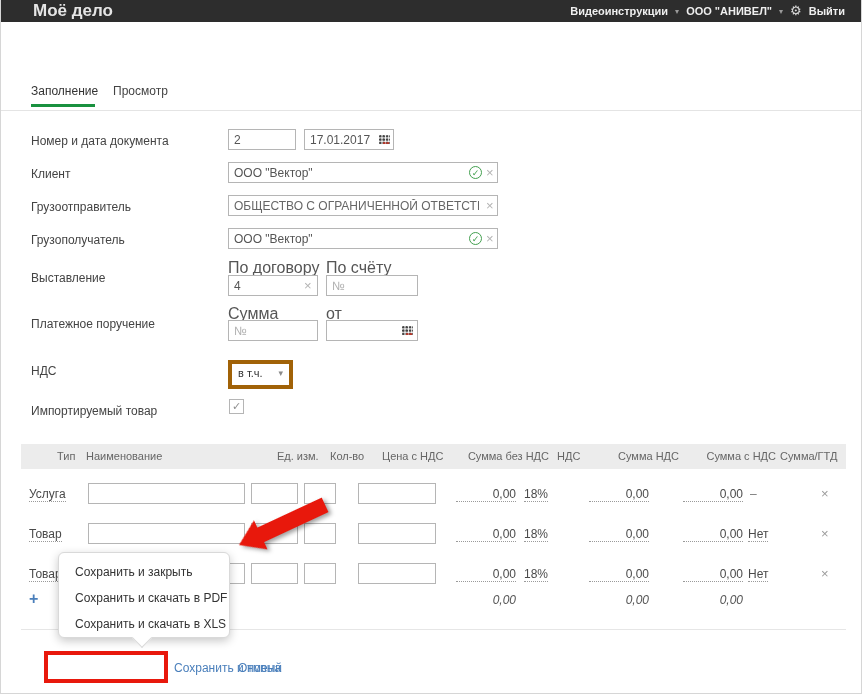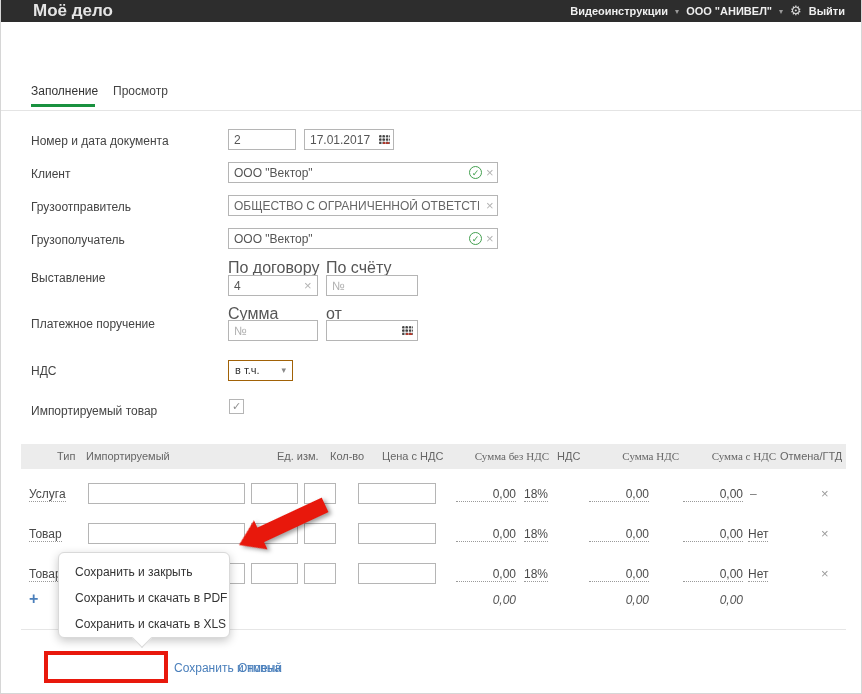--- a/index.html
+++ b/index.html
@@ -29,29 +29,29 @@
   .inp::placeholder{color:#b0b0b0;}
   .iconbtn{position:absolute;color:#b3b3b3;font-size:13px;line-height:13px;cursor:pointer;}
   .okcirc{position:absolute;width:13px;height:13px;border:1px solid #43a04f;border-radius:50%;
           color:#43a04f;font-size:9px;line-height:13px;text-align:center;box-sizing:border-box;}
   .cal{position:absolute;width:11px;height:10px;
        background:radial-gradient(circle at 1.3px 1.3px,#3f3f3f 1.05px,transparent 1.45px);
        background-size:3.4px 3.3px;}
   .cal::after{content:'';position:absolute;right:0;bottom:0;width:7px;height:3.4px;
        background:radial-gradient(circle at 1.3px 1.3px,#b5362a 1.05px,transparent 1.45px);
        background-size:3.4px 3.3px;}
-  .select{position:absolute;border:1px solid #a16207;background:#fff;height:21px;box-sizing:border-box;
+  .select{position:absolute;border:4px solid #a16207;background:#fff;height:29px;box-sizing:border-box;
           font-size:11px;color:#333;padding:3px 6px;cursor:pointer;}
   .select .selarrow{position:absolute;right:6px;top:4px;color:#8a8a8a;font-size:9px;}
   .checkbox{position:absolute;width:15px;height:15px;border:1px solid #b5b5b5;background:#fff;box-sizing:border-box;
             color:#8f8f8f;font-size:11px;line-height:13px;text-align:center;cursor:pointer;}
   
   .thead{left:20px;top:444px;width:825px;height:25px;background:#ececec;}
   .th{position:absolute;top:450px;font-size:11px;color:#666;margin-left:28px;}
-  .th-r{text-align:right;font-family:Liberation Serif, serif;}
+  .th-r{text-align:right;}
   .dval{font-size:12px;color:#4a4a4a;border-bottom:1px dotted #9a9a9a;cursor:pointer;}
   .num{text-align:right;}
   .typelink{font-size:12px;color:#4a4a4a;border-bottom:1px dotted #9a9a9a;cursor:pointer;}
   .del{color:#9b9b9b;font-size:13px;cursor:pointer;}
   .totval{font-size:12px;color:#555;font-style:italic;text-align:right;}
   .addlink{left:28px;top:590px;color:#4a7fbb;font-size:16px;font-weight:bold;cursor:pointer;}
   .act-sep{left:20px;top:629px;width:825px;height:1px;background:#e6e6e6;}
   
   .savebtn{left:48px;top:656px;width:114px;height:22px;background:#169040;color:#fff;font-size:11px;
            font-weight:bold;line-height:22px;padding-left:13px;box-sizing:border-box;cursor:pointer;z-index:31;}
@@ -128,29 +128,29 @@
     <span class="selarrow">▾</span>
   </div>
 
   <div class="abs flabel" style="top:404px;">Импортируемый товар</div>
   <div class="checkbox" style="left:228px;top:399px;">
     <span>✓</span>
   </div>
 
   <div class="abs thead"></div>
   <div class="th" style="left:28px;">Тип</div>
-  <div class="th" style="left:57px;">Импортируемый</div>
+  <div class="th" style="left:57px;">Наименование</div>
   <div class="th" style="left:248px;">Ед. изм.</div>
   <div class="th" style="left:301px;">Кол-во</div>
   <div class="th" style="left:353px;">Цена с НДС</div>
   <div class="th th-r" style="left:430px;width:90px;">Сумма без НДС</div>
   <div class="th" style="left:528px;">НДС</div>
   <div class="th th-r" style="left:560px;width:90px;">Сумма НДС</div>
   <div class="th th-r" style="left:657px;width:90px;">Сумма с НДС</div>
-  <div class="th" style="left:751px;">Отмена/ГТД</div>
+  <div class="th" style="left:751px;">Сумма/ГТД</div>
 
   <div>
     <span class="abs typelink" style="left:28px;top:487px;">Услуга</span>
     <input class="inp" style="left: 87px; top: 483px; width: 157px;">
     <input class="inp" style="left: 250px; top: 483px; width: 47px;">
     <input class="inp" style="left: 303px; top: 483px; width: 32px;">
     <input class="inp" style="left: 357px; top: 483px; width: 78px;">
     <span class="abs dval num" style="left:455px;top:487px;width:60px;">0,00</span>
     <span class="abs dval" style="left:523px;top:487px;">18%</span>
     <span class="abs dval num" style="left:588px;top:487px;width:60px;">0,00</span>

